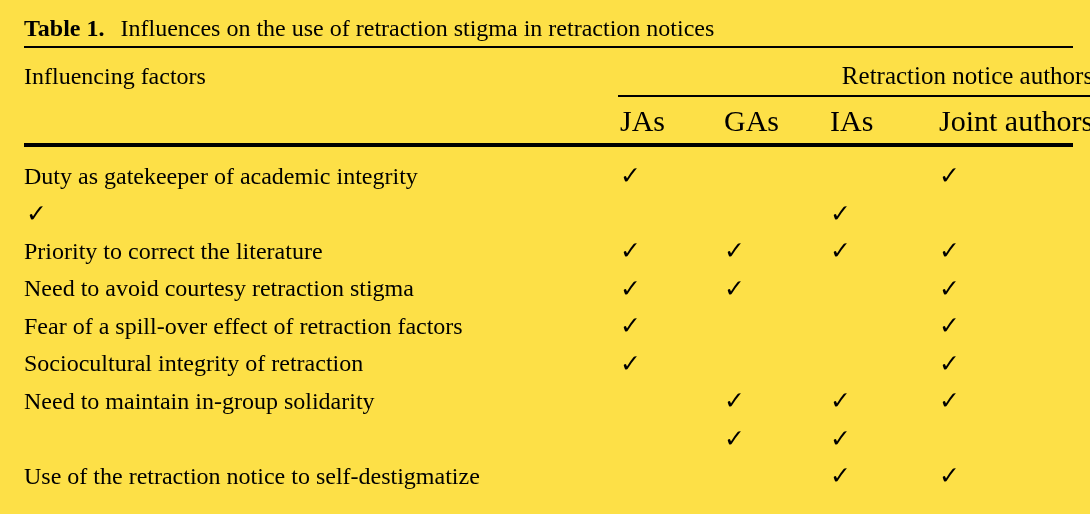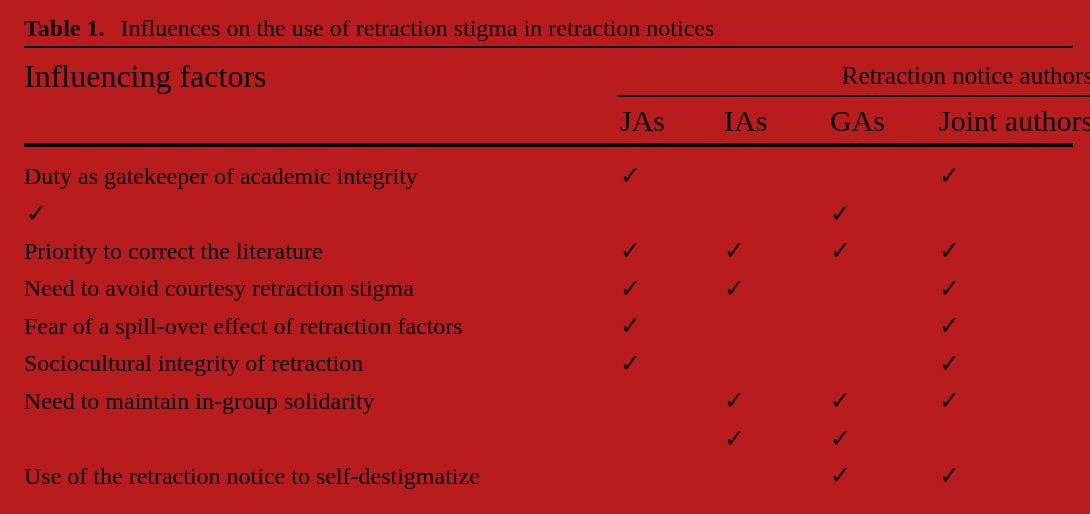--- a/index.html
+++ b/index.html
@@ -1,21 +1,21 @@
 <!DOCTYPE html>
 <html><head>
 <meta charset="utf-8">
 <style>
   * { box-sizing: border-box; margin: 0; padding: 0; }
   html, body { background: #ffffff; }
   .page {
     position: relative;
     width: 1090px;
     height: 514px;
-    background: #b91c1c;
+    background: #fde047;
     color: #000000;
     font-family: "Liberation Serif", "DejaVu Serif", serif;
     padding: 0 17px 0 24px;
     overflow: hidden;
   }
   .caption {
     padding: 13px 0 3px 0;
     font-size: 24px;
     line-height: 30px;
     white-space: nowrap;
@@ -23,21 +23,21 @@
   .caption-label { font-weight: bold; margin-right: 16px; }
   .rule { background: #000000; width: 100%; }
   .rule.thin  { height: 2px; }
   .rule.thick { height: 4px; }
   .head-grid {
     display: grid;
     grid-template-columns: 594px 1fr;
     height: 95px;
   }
   .col1-head {
-    font-size: 32px;
+    font-size: 24px;
     line-height: 30px;
     padding-top: 13px;
   }
   .group-head {
     font-size: 25px;
     line-height: 30px;
     padding: 13px 0 4px 2px;
     border-bottom: 2px solid #000000;
     white-space: nowrap;
     text-align: right;
@@ -85,22 +85,22 @@
   </div>
 
   <div class="rule thin"></div>
 
   <div class="head-grid">
     <div class="col1-head">Influencing factors</div>
     <div>
       <div class="group-head">Retraction notice authors</div>
       <div class="subhead-grid">
         <div class="subhead">JAs</div>
+        <div class="subhead">GAs</div>
         <div class="subhead">IAs</div>
-        <div class="subhead">GAs</div>
         <div class="subhead">Joint authors</div>
       </div>
     </div>
   </div>
 
   <div class="rule thick"></div>
 
   <div class="tbody">
       <div class="trow">
         <div class="cell factor">Duty as gatekeeper of academic integrity</div>

